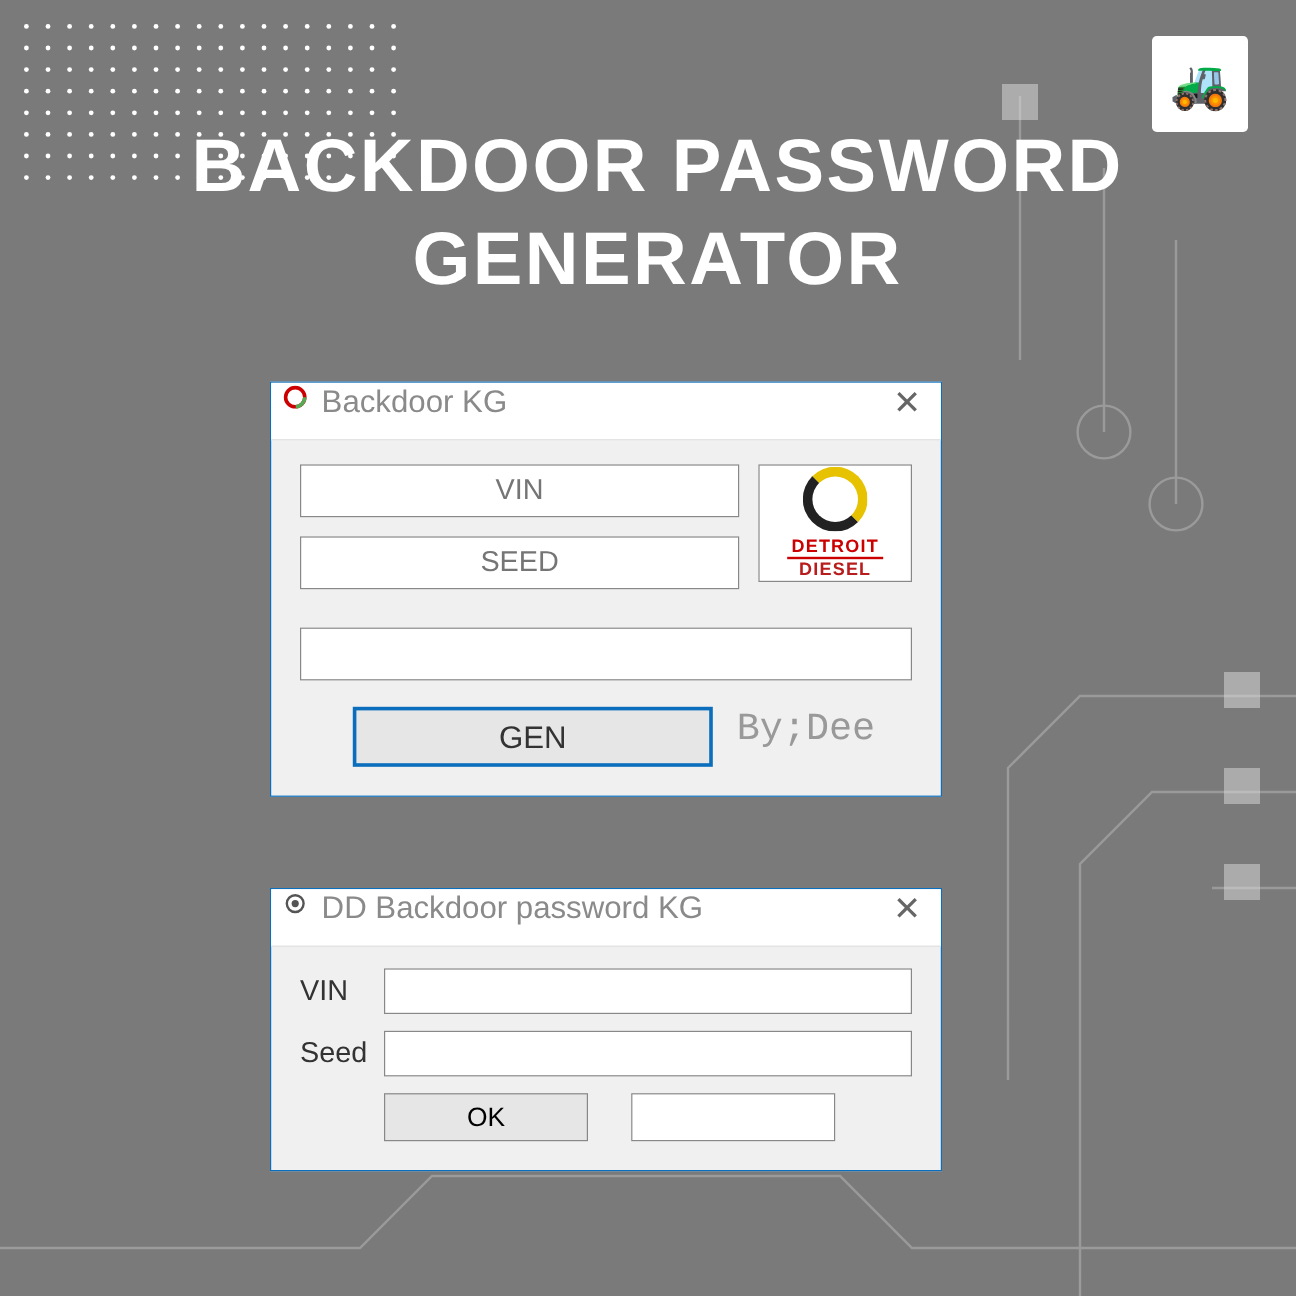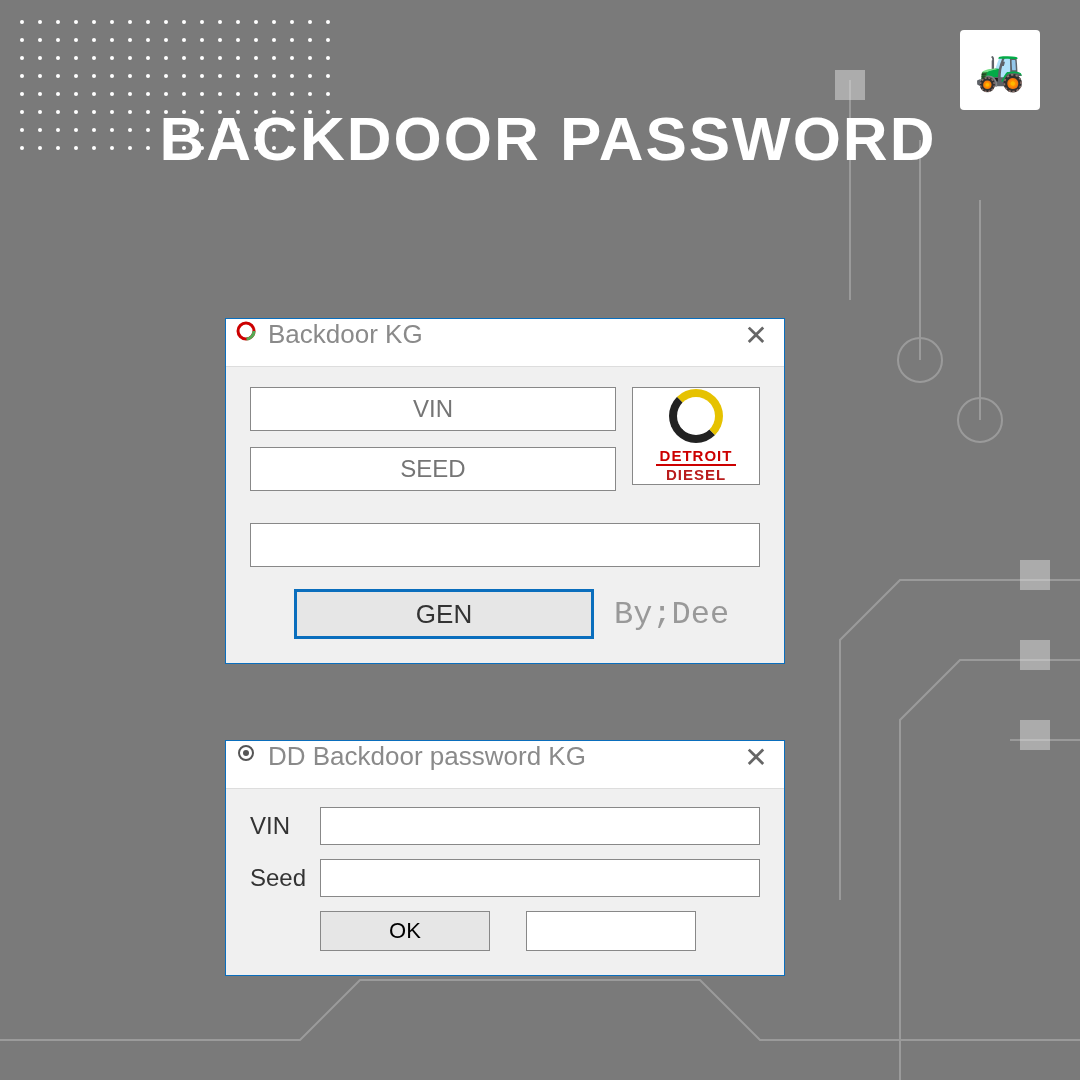--- a/index.html
+++ b/index.html
@@ -85,21 +85,21 @@
     border-right-color:#e6c200;
     position:relative; margin-bottom:4px;
   }
   .brand-box .txt1 { font-size:15px; color:#c00; letter-spacing:1px; border-bottom:2px solid #c00; padding:0 4px;}
   .brand-box .txt2 { font-size:15px; color:#b91c1c; letter-spacing:1px;}
   .outputA {
     width:100%; height:44px; border:1px solid #888; background:#fff;
     margin-top:16px;
   }
   .bottom1 {
-    display:flex; align-items:center; gap:20px; margin-top:22px;padding-left:44px;
+    display:flex; gap:20px; margin-top:22px;padding-left:44px;
   }
   .gen-btn {
     width:300px; height:50px; border:3px solid #0a6ebd;
     background:#e6e6e6; color:#333; font-size:26px;
     font-family:inherit; cursor:pointer;
   }
   .credit {
     color:#999; font-size:32px;font-family:Liberation Mono, monospace;
   }
   
@@ -294,20 +294,21 @@
     <rect x="1020" y="640" width="30" height="30"></rect>
     <rect x="1020" y="720" width="30" height="30"></rect>
   </g>
 </svg>
 </div>
 
 <div class="logo-corner">🚜</div>
 
 <div class="title">
   <span>BACKDOOR PASSWORD</span><br>
+  <span>GENERATOR</span>
 </div>
 
 <div class="win win1">
   <div class="titlebar">
     <span class="app-icon">
       <svg width="20" height="20" viewBox="0 0 20 20">
           <circle cx="10" cy="10" r="8" fill="none" stroke="#c00" stroke-width="3"></circle>
           <circle cx="10" cy="10" r="8" fill="none" stroke="#5a5" stroke-width="3" stroke-dasharray="12 40"></circle>
         </svg>
     </span>

